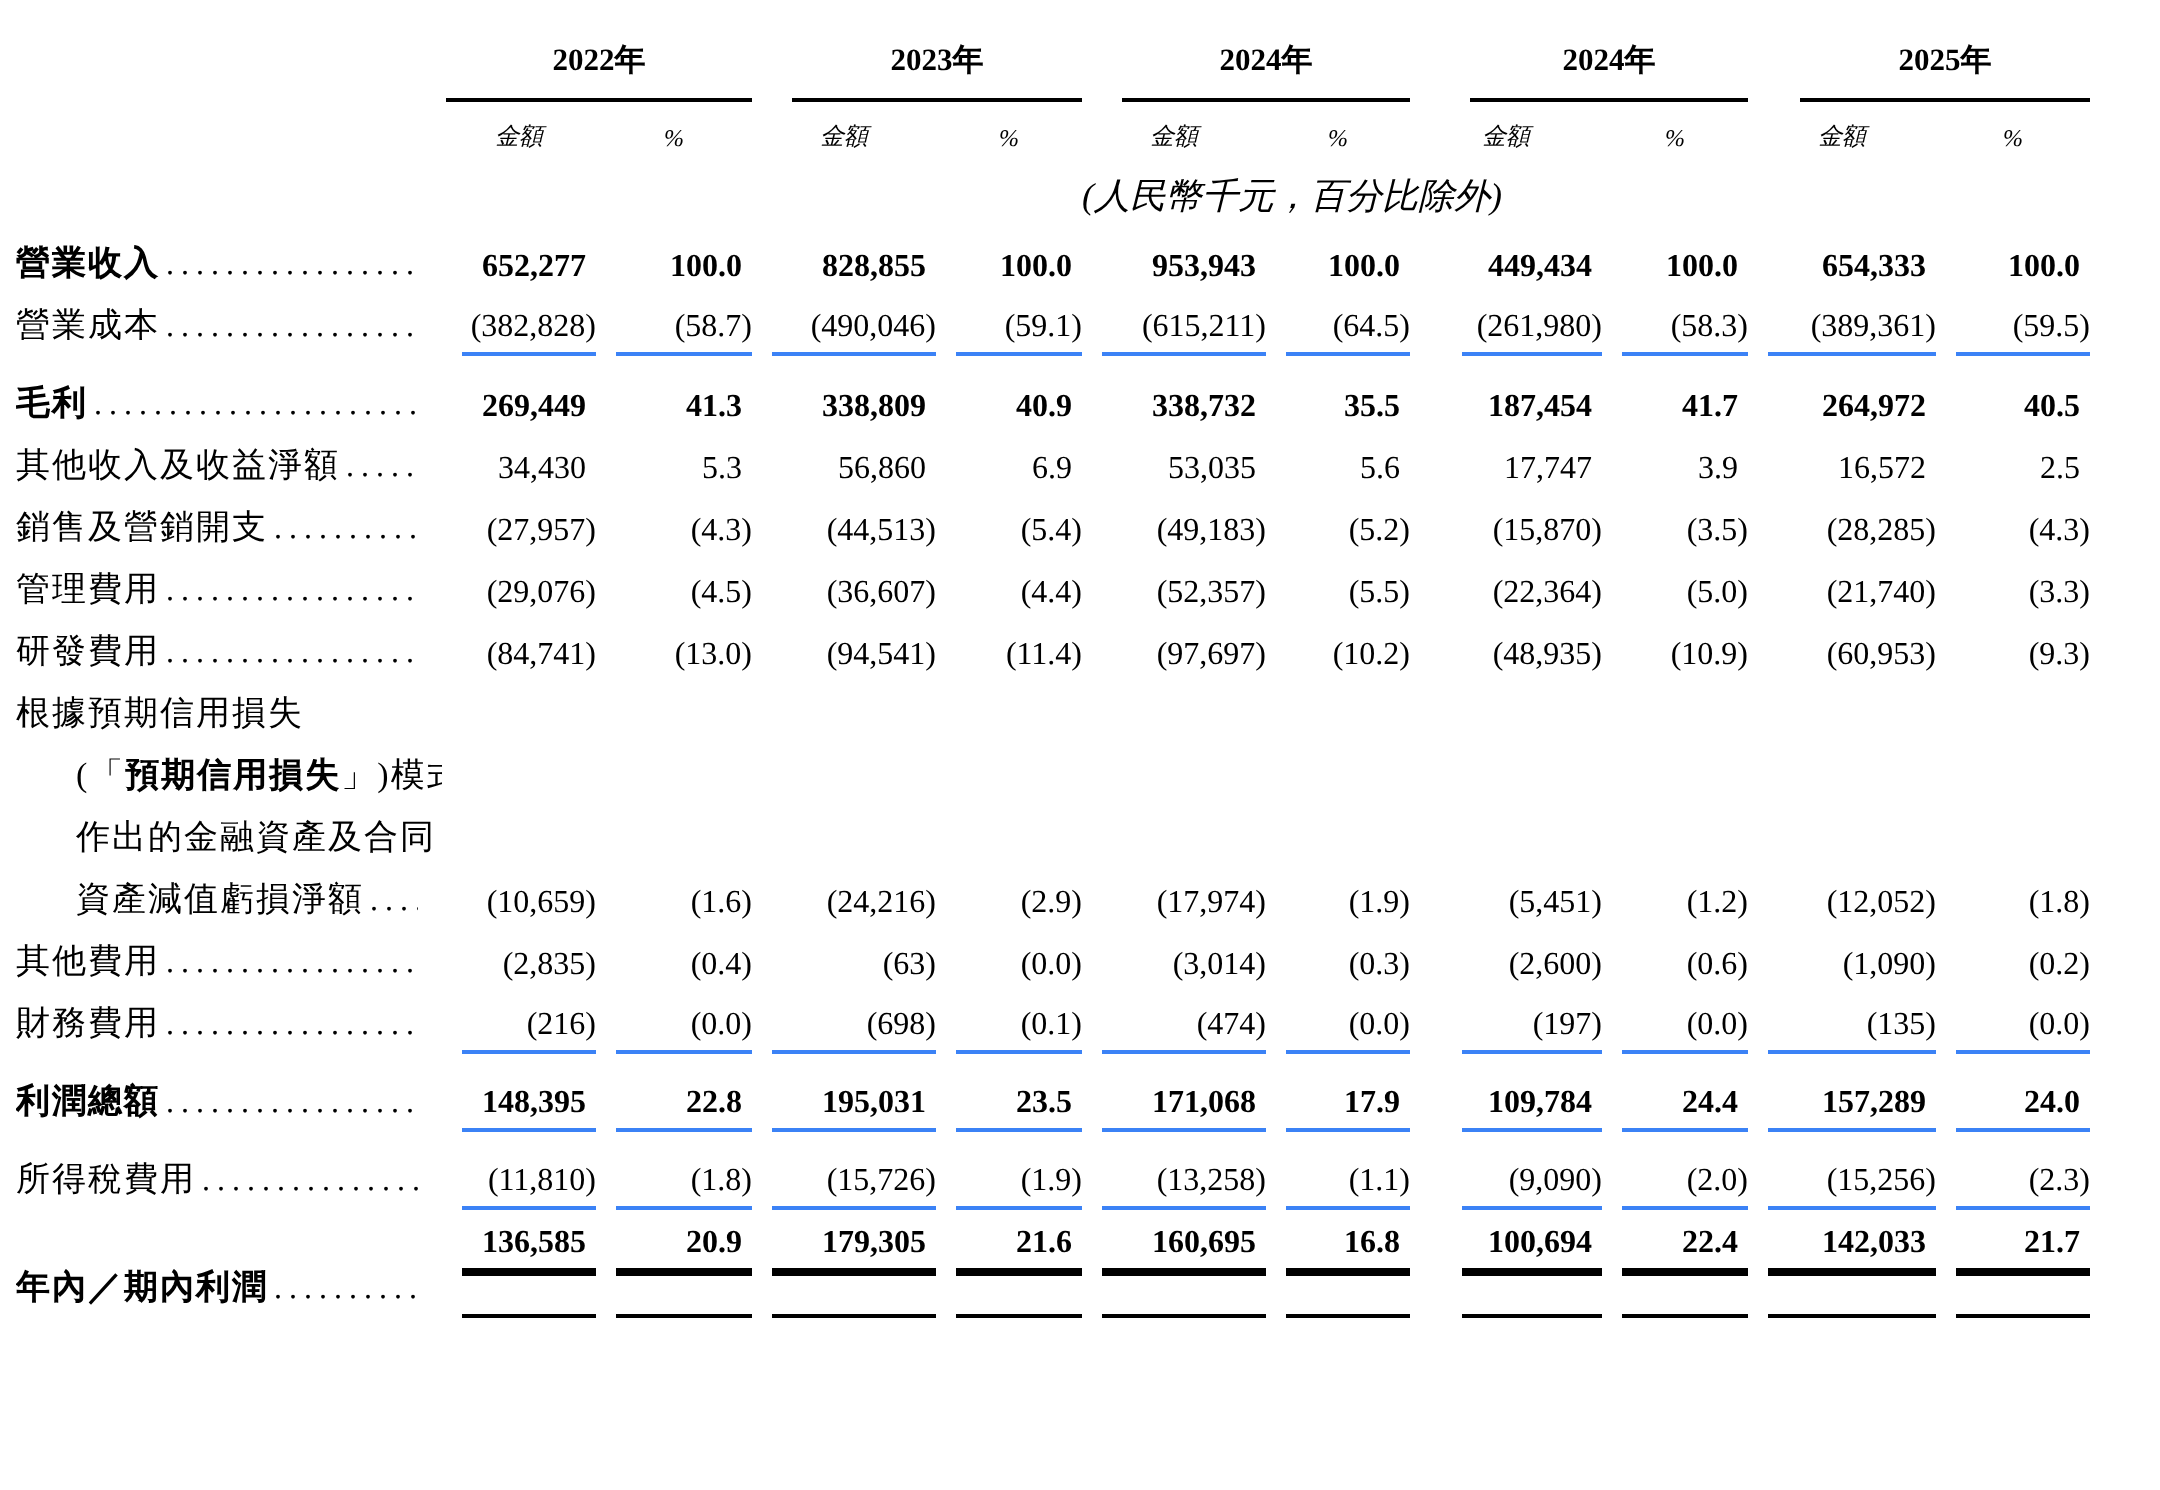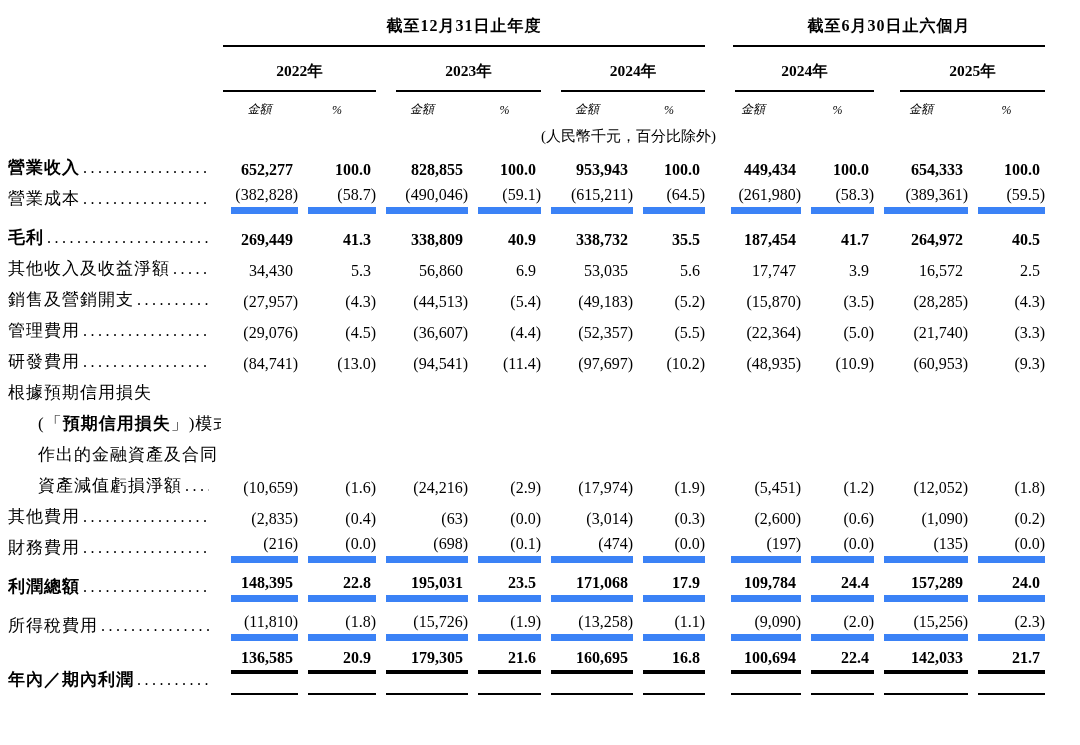--- a/index.html
+++ b/index.html
@@ -20,21 +20,21 @@
   }
   .g-annual{margin-left:2px;}
   .g-interim{margin-left:28px;}
   .yr{
     border-bottom:2px solid #000;padding:14px 0 8px;text-align:center;
     font-weight:bold;font-size:15.5px;white-space:nowrap;
   }
   .y0{margin-left:2px}.y1{margin-left:20px}.y2{margin-left:20px}
   .y3{margin-left:30px}.y4{margin-left:26px}
   .sub{padding:9px 0 3px;text-align:center;font-style:italic;font-size:12px;}
-  .note{font-size:15px;text-align:center;white-space:nowrap;}
+  .note{font-style:italic;font-size:18px;text-align:center;white-space:nowrap;}
   .r-note1 td{padding-top:6px;}
   .r-note2 td{padding-top:8px;padding-bottom:4px;}
 
   
   tbody td{height:31px;}
   tbody tr:first-child td{padding-top:6px;}
   tr.gap td{padding-top:8px;}
   tr.bold{font-weight:bold;}
   .b{font-weight:bold;}
 
@@ -49,21 +49,21 @@
     content:"..................................................................";
     letter-spacing:3.5px;font-size:16px;font-weight:normal;
   }
 
   .cell{
     margin-left:10px;text-align:right;font-size:16px;white-space:nowrap;
     padding-bottom:4px;
   }
   .c6 .cell{margin-left:26px;}
   .np{padding-right:5px;}
-  .cell.rule{padding-bottom:3px;border-bottom:7px solid #3b82f6;}
+  .cell.rule{padding-bottom:3px;border-bottom:2px solid #3b82f6;}
   .cell.drule{padding-bottom:16px;border-bottom:2px solid #000;}
   .cell.drule::after{
     content:"";display:block;height:4px;background:#000;
     margin-top:3px;margin-bottom:3px;
   }
 </style>
 </head>
 <body>
 
 <div class="page">
@@ -75,29 +75,20 @@
       <col style="width:92px">
         <col style="width:73px">
       <col style="width:92px">
         <col style="width:72px">
       <col style="width:96px">
         <col style="width:73px">
       <col style="width:94px">
         <col style="width:77px">
     </colgroup>
     <thead>
-      <tr class="r-group">
-        <td></td>
-        <td colspan="6">
-          <div class="grp g-annual">截至12月31日止年度</div>
-        </td>
-        <td colspan="4">
-          <div class="grp g-interim">截至6月30日止六個月</div>
-        </td>
-      </tr>
       <tr id="years-row">
         <td></td>
       <td colspan="2">
             <div class="yr y0">2022年</div>
           </td>
           <td colspan="2">
             <div class="yr y1">2023年</div>
           </td>
           <td colspan="2">
             <div class="yr y2">2024年</div>

